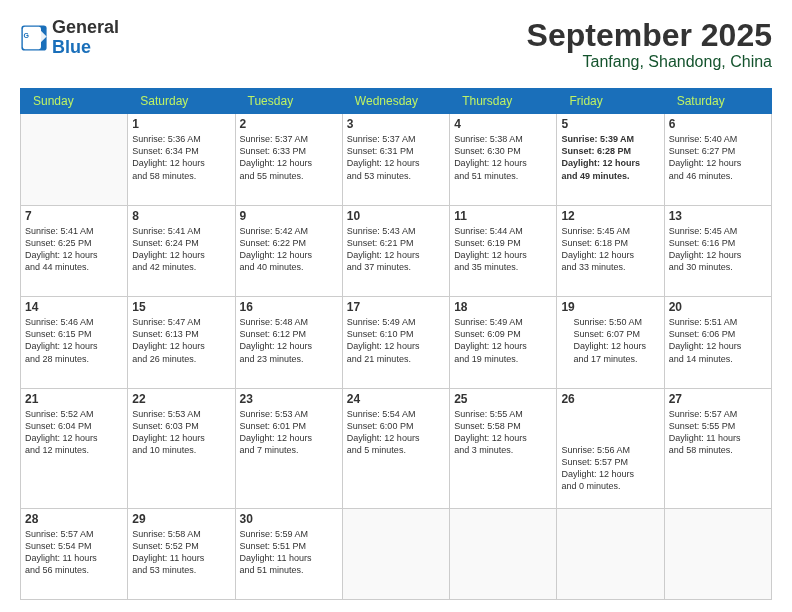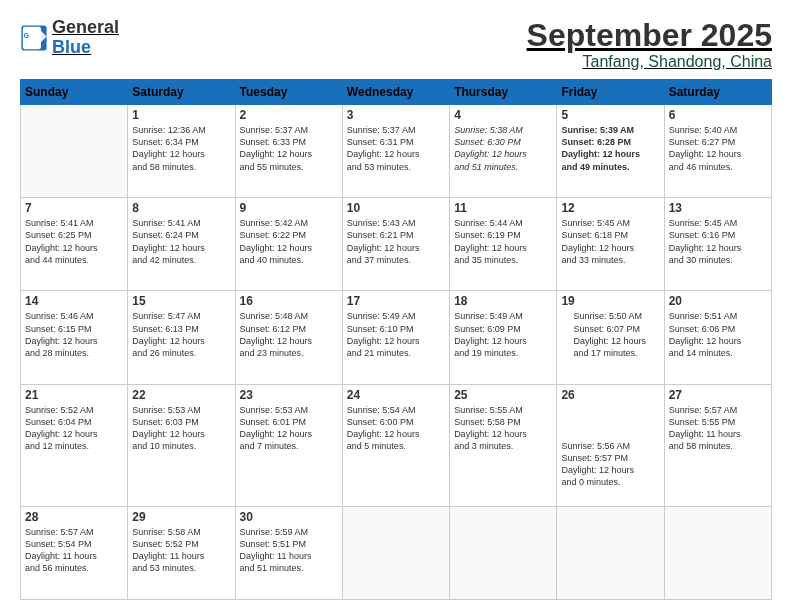--- a/index.html
+++ b/index.html
@@ -14,22 +14,21 @@
       width: 792px;
       height: 612px;
       padding: 18px 20px 12px 20px;
       display: flex;
       flex-direction: column;
     }
     .header {
       display: flex;
       justify-content: space-between;
       align-items: flex-start;
-      margin-bottom: 8px;
-      text-decoration: underline;
+      margin-bottom: 17px;
     }
     .logo {
       display: flex;
       align-items: center;
     }
     .logo-text {
       font-size: 18px;
       font-weight: bold;
       color: #333;
       line-height: 1.1;
@@ -54,24 +53,24 @@
     }
     .calendar {
       flex: 1;
       border: 1px solid #ccc;
       border-collapse: collapse;
       width: 100%;
       table-layout: fixed;
     }
     .calendar th {
       background-color: #1a6fba;
-      color: #000000;
+      color: #bef264;
       font-size: 12px;
-      font-weight: bold;
-      padding: 5px 4px;
+      font-weight: normal;
+      padding: 5px 12px;
       text-align: left;
       border: 1px solid #1a6fba;
     }
     .calendar td {
       border: 1px solid #ccc;
       vertical-align: top;
       padding: 3px 4px;
       font-size: 9.5px;
       color: #333;
       height: 82px;
@@ -125,42 +124,42 @@
           <th>Thursday</th>
           <th>Friday</th>
           <th>Saturday</th>
         </tr>
       </thead>
     <tbody id="cal-body">
         <tr>
           <td class="empty-cell"></td>
           <td>
             <span class="day-number">1</span>
-            <div class="day-info" style="white-space: pre-line;">Sunrise: 12:36 AM
+            <div class="day-info" style="white-space: pre-line;">Sunrise: 5:36 AM
 Sunset: 6:34 PM
 Daylight: 12 hours
 and 58 minutes.</div>
           </td>
           <td>
             <span class="day-number">2</span>
             <div class="day-info" style="white-space: pre-line;">Sunrise: 5:37 AM
 Sunset: 6:33 PM
 Daylight: 12 hours
 and 55 minutes.</div>
           </td>
           <td>
             <span class="day-number">3</span>
             <div class="day-info" style="white-space: pre-line;">Sunrise: 5:37 AM
 Sunset: 6:31 PM
 Daylight: 12 hours
 and 53 minutes.</div>
           </td>
           <td>
             <span class="day-number">4</span>
-            <div class="day-info" style="white-space: pre-line; font-style: italic;">Sunrise: 5:38 AM
+            <div class="day-info" style="white-space: pre-line;">Sunrise: 5:38 AM
 Sunset: 6:30 PM
 Daylight: 12 hours
 and 51 minutes.</div>
           </td>
           <td>
             <span class="day-number">5</span>
             <div class="day-info" style="white-space: pre-line; font-weight: bold;">Sunrise: 5:39 AM
 Sunset: 6:28 PM
 Daylight: 12 hours
 and 49 minutes.</div>

